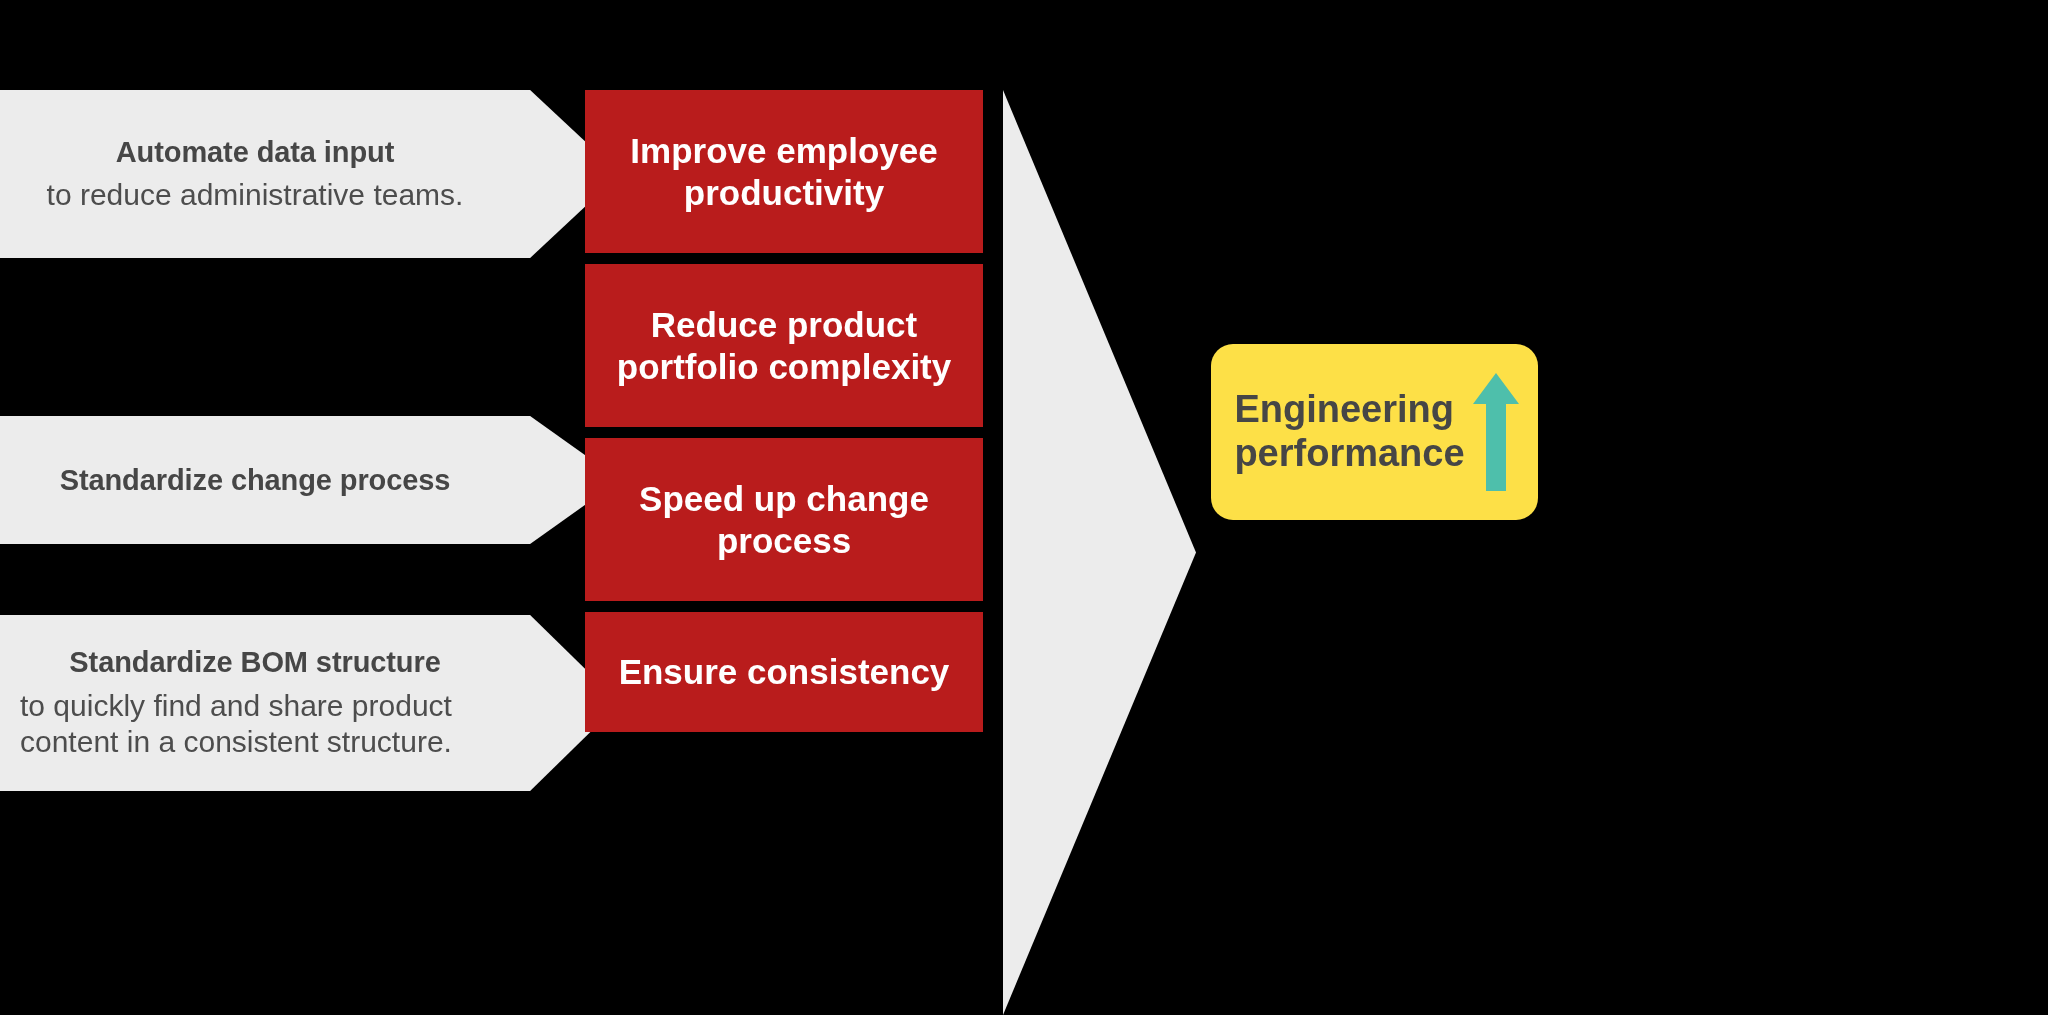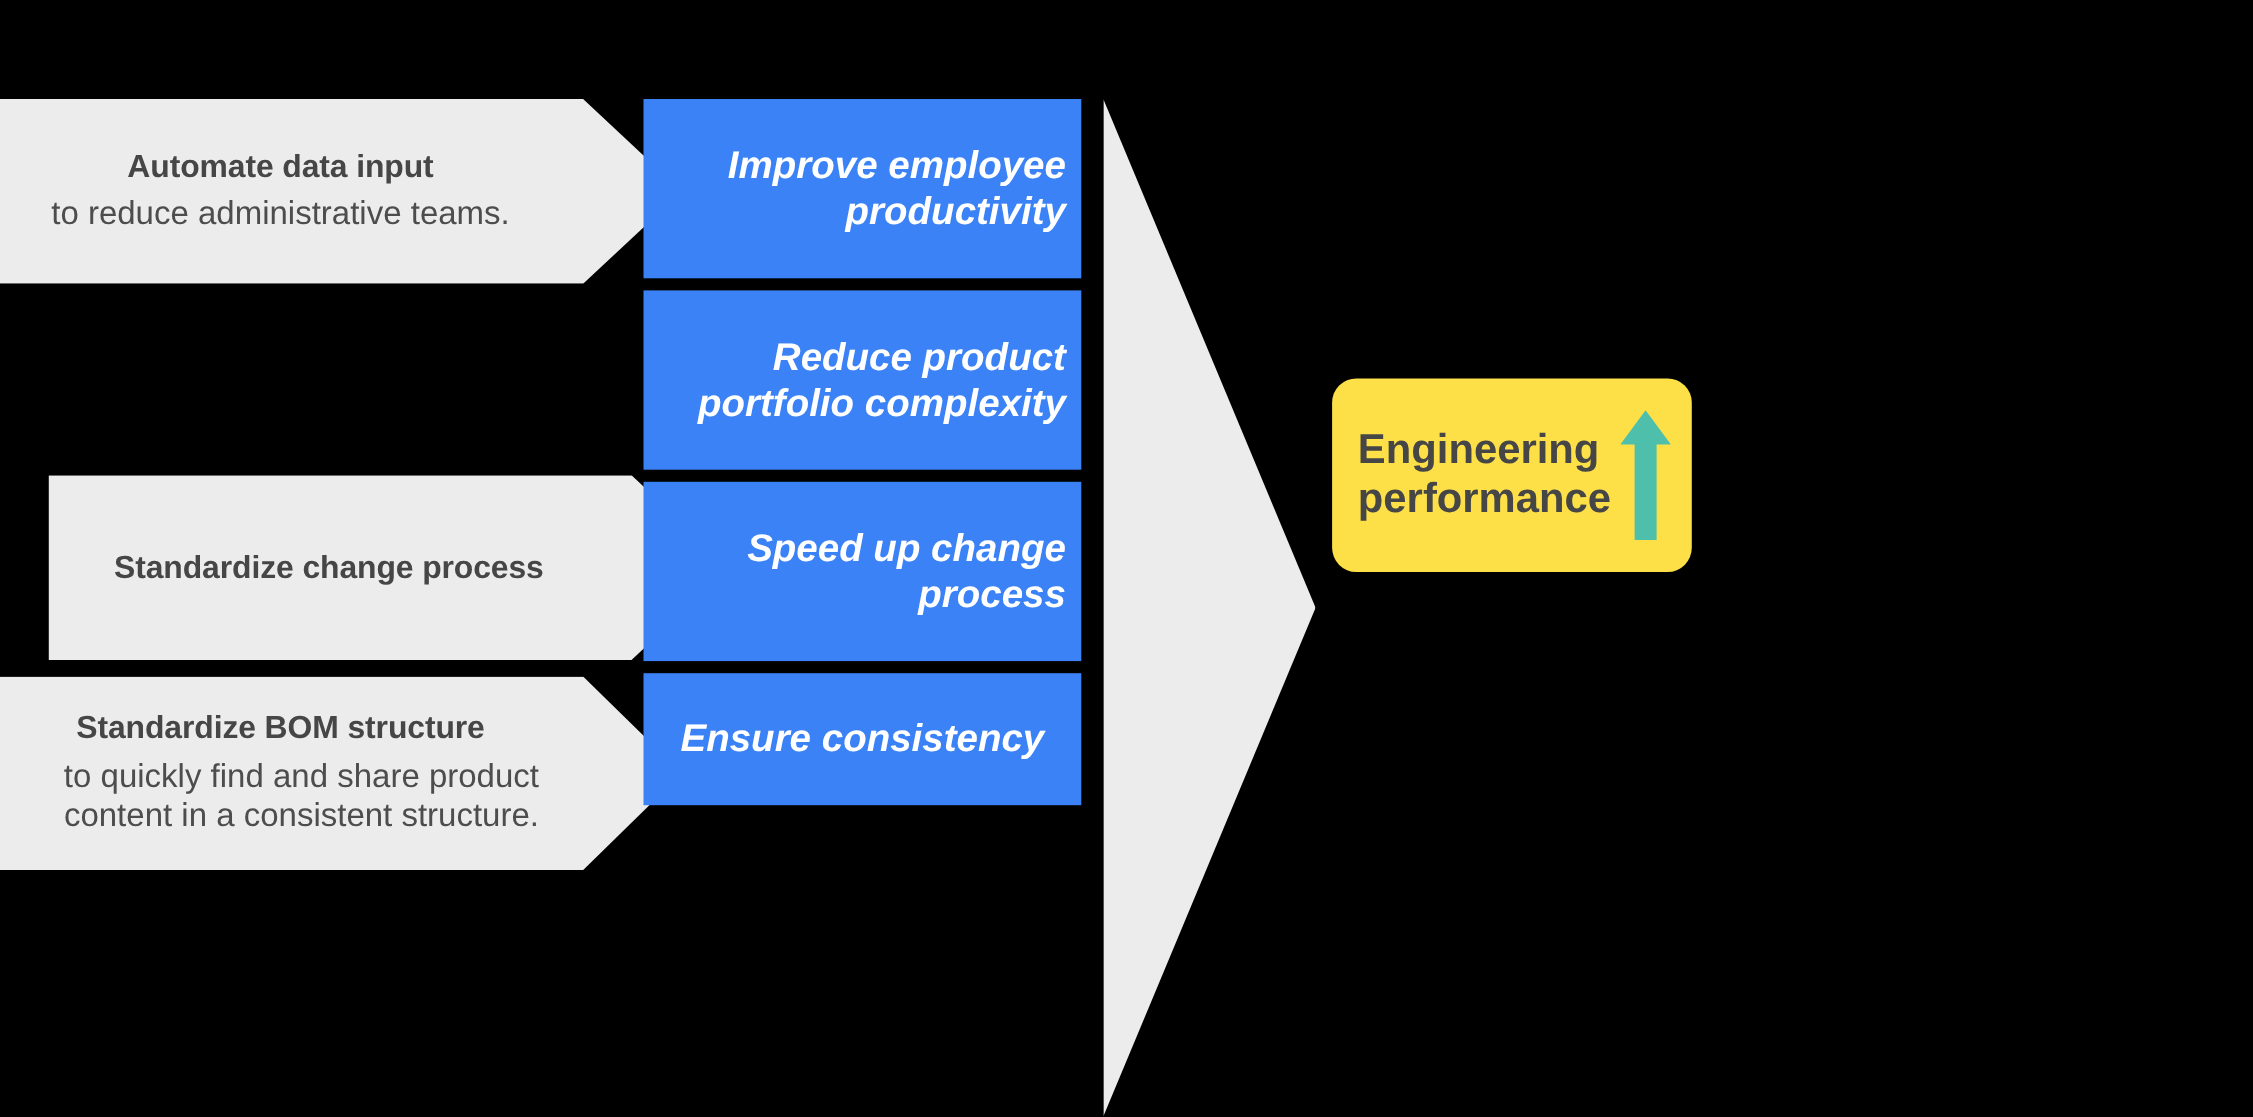--- a/index.html
+++ b/index.html
@@ -18,21 +18,21 @@
   
   .action-arrow {
     position: absolute;
     left: 0;
     width: 620px;
     background: #ececec;
     display: flex;
     flex-direction: column;
     align-items: center;
     justify-content: center;
-    text-align: right;
+    text-align: left;
     -webkit-clip-path: polygon(0 0, 85.5% 0, 100% 50%, 85.5% 100%, 0 100%);
     clip-path: polygon(0 0, 85.5% 0, 100% 50%, 85.5% 100%, 0 100%);
     padding-right: 110px;
   }
   .action-arrow .a-title {
     color: #464646;
     font-weight: bold;
     font-size: 29px;
     line-height: 1.18;
     letter-spacing: -0.1px;
@@ -44,26 +44,25 @@
     line-height: 1.22;
     margin-top: 8px;
     max-width: 470px;
   }
 
   
   .goal-box {
     position: absolute;
     left: 585px;
     width: 398px;
-    background: #3b82f6;
+    background: #b91c1c;
     display: flex;
     align-items: center;
     justify-content: center;
-    text-align: right;
-    font-style: italic;
+    text-align: center;
   }
   .goal-box .g-label {
     color: #ffffff;
     font-weight: bold;
     font-size: 35px;
     line-height: 1.2;
     padding: 0 14px;
   }
 
   
@@ -113,21 +112,21 @@
     <div class="a-sub">to reduce administrative teams.</div>
   </div>
   <div class="goal-box" style="top:90px; height:163px;">
     <div class="g-label">Improve employee productivity</div>
   </div>
 
   <div class="goal-box" style="top:264px; height:163px;">
     <div class="g-label">Reduce product portfolio complexity</div>
   </div>
 
-  <div class="action-arrow" style="top:432px; height:168px;margin-left:44px;">
+  <div class="action-arrow" style="top:416px; height:128px;">
     <div class="a-title">Standardize change process</div>
   </div>
   <div class="goal-box" style="top:438px; height:163px;">
     <div class="g-label">Speed up change process</div>
   </div>
 
   <div class="action-arrow" style="top:615px; height:176px;">
     <div class="a-title">Standardize BOM structure</div>
     <div class="a-sub">to quickly find and share product content in a consistent structure.</div>
   </div>

